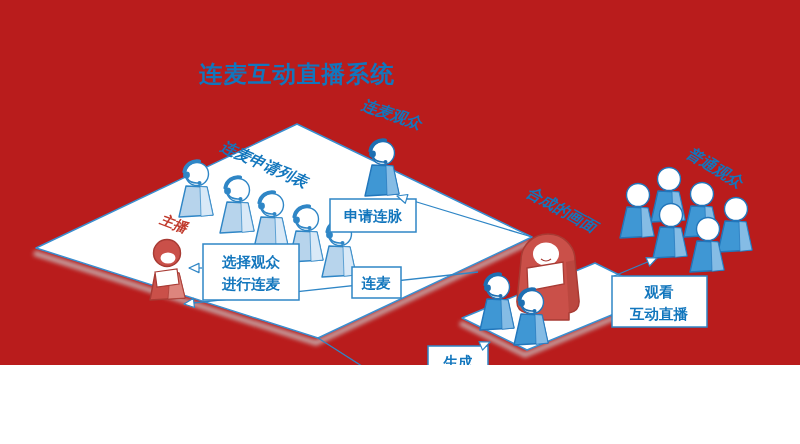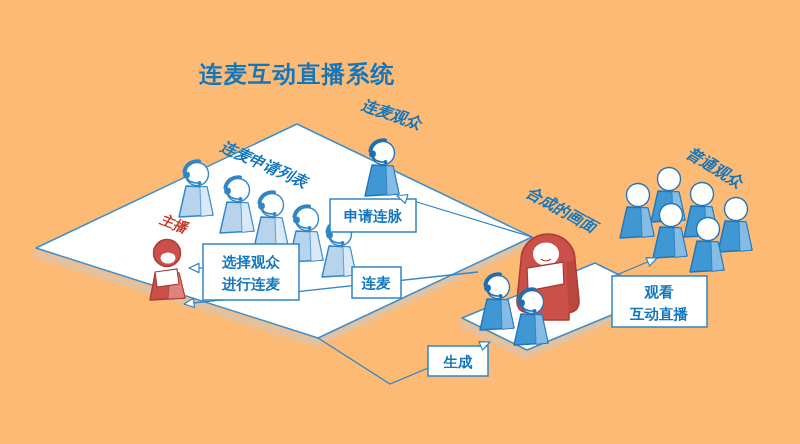--- a/index.html
+++ b/index.html
@@ -1,17 +1,17 @@
 <!DOCTYPE html>
 <html><head>
 <meta charset="utf-8">
 <style>
   html,body{margin:0;padding:0;background:#ffffff;}
   .stage{
-    position:relative;width:800px;height:444px;background:#fdba74;overflow:hidden;
+    position:relative;width:800px;height:365px;background:#b91c1c;overflow:hidden;
     font-family:"DejaVu Sans",sans-serif;
   }
   svg{position:absolute;left:0;top:0;}
   text{font-family:"DejaVu Sans",sans-serif;}
   .title-text{font-size:23.5px;font-weight:bold;letter-spacing:1px;}
   .iso-label{font-size:15.5px;font-weight:bold;}
   .iso-label-sm{font-size:14px;font-weight:bold;}
   .box-text{font-size:14.5px;font-weight:bold;}
 </style>
 </head>

